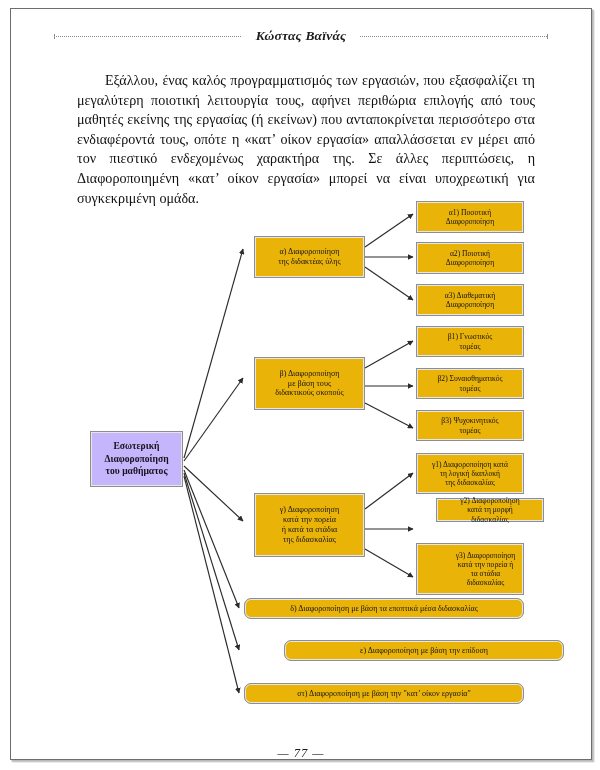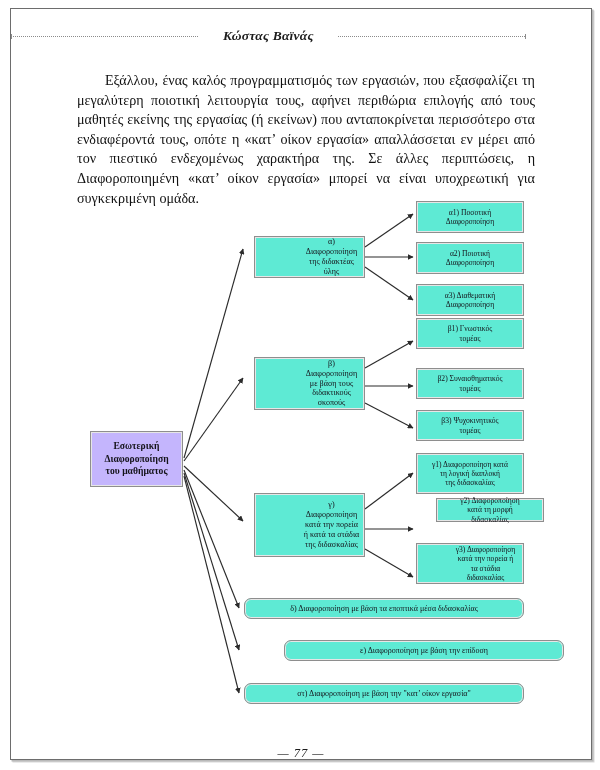--- a/index.html
+++ b/index.html
@@ -21,21 +21,21 @@
     overflow:hidden;
   }
 
   
   .runhead{
     position:absolute;
     left:0; right:0; top:18px;
     height:18px;
     display:flex;
     align-items:center;
-    gap:10px;
+    justify-content:center;
   }
   .rh-rule{
     flex:0 0 auto;
     height:1px;
     background:repeating-linear-gradient(to right,#8b8b8b 0 1px,transparent 1px 2px);
     position:relative;
   }
   .rh-rule.left{width:188px;}
   .rh-rule.right{width:188px;}
   .rh-rule.left:before{
@@ -71,39 +71,39 @@
   #diagram{
     position:absolute;
     left:0; top:0; width:582px; height:752px;
     pointer-events:none;
   }
   #arrows{position:absolute;left:0;top:0;}
 
   .node{
     position:absolute;
     box-sizing:border-box;
-    background:#5eead4;
+    background:#eab308;
     border:1px solid #8e8e8e;
     box-shadow:inset 0 0 0 1px #e6e6e6;
     display:flex;
     align-items:center;
     justify-content:center;
     text-align:center;
     color:#14131a;
     font-family:"Liberation Serif", serif;
     line-height:1.22;
     padding:2px 4px;
   }
   .node.root{
     background:#c4b5fd;
     font-weight:bold;
     font-size:9.6px;
     line-height:1.34;
   }
-  .node.mid{ font-size:8.1px;padding-left:48px; }
+  .node.mid{ font-size:8.1px; }
   .node.leaf{ font-size:7.6px; }
   .node.wide{ font-size:8.0px;border-radius:7px; }
 
   
   .folio{
     position:absolute;
     left:0; right:0; top:722px;
     text-align:center;
     font-size:12.5px;
     font-style:italic;
@@ -167,38 +167,38 @@
     <div class="node leaf" style="left:405px; top:192px; width:108px; height:32px; white-space:pre-line;">α1) Ποσοτική
 Διαφοροποίηση</div>
     <div class="node leaf" style="left:405px; top:233px; width:108px; height:32px; white-space:pre-line;">α2) Ποιοτική
 Διαφοροποίηση</div>
     <div class="node leaf" style="left:405px; top:275px; width:108px; height:32px; white-space:pre-line;">α3) Διαθεματική
 Διαφοροποίηση</div>
 
     <div class="node mid" style="left:243px; top:348px; width:111px; height:53px; white-space:pre-line;">β) Διαφοροποίηση
 με βάση τους
 διδακτικούς σκοπούς</div>
-    <div class="node leaf" style="left:405px; top:309px; width:108px; height:31px; white-space:pre-line;">β1) Γνωστικός
+    <div class="node leaf" style="left:405px; top:317px; width:108px; height:31px; white-space:pre-line;">β1) Γνωστικός
 τομέας</div>
     <div class="node leaf" style="left:405px; top:359px; width:108px; height:31px; white-space:pre-line;">β2) Συναισθηματικός
 τομέας</div>
     <div class="node leaf" style="left:405px; top:401px; width:108px; height:31px; white-space:pre-line;">β3) Ψυχοκινητικός
 τομέας</div>
 
     <div class="node mid" style="left:243px; top:484px; width:111px; height:64px; white-space:pre-line;">γ) Διαφοροποίηση
 κατά την πορεία
 ή κατά τα στάδια
 της διδασκαλίας</div>
     <div class="node leaf" style="left:405px; top:444px; width:108px; height:41px; white-space:pre-line;">γ1) Διαφοροποίηση κατά
 τη λογική διαπλοκή
 της διδασκαλίας</div>
     <div class="node leaf" style="left:425px; top:489px; width:108px; height:24px; white-space:pre-line;">γ2) Διαφοροποίηση
 κατά τη μορφή
 διδασκαλίας</div>
-    <div class="node leaf" style="left:405px; top:534px; width:108px; height:41px; white-space:pre-line;padding-left:35px;">γ3) Διαφοροποίηση
+    <div class="node leaf" style="left:405px; top:534px; width:108px; height:52px; white-space:pre-line;padding-left:35px;">γ3) Διαφοροποίηση
 κατά την πορεία ή
 τα στάδια διδασκαλίας</div>
 
     <div class="node wide" style="left:233px; top:589px; width:280px; height:21px;">δ) Διαφοροποίηση με βάση τα εποπτικά μέσα διδασκαλίας</div>
     <div class="node wide" style="left:233px; top:631px; width:280px; height:21px;margin-left:40px;">ε) Διαφοροποίηση με βάση την επίδοση</div>
     <div class="node wide" style="left:233px; top:674px; width:280px; height:21px;">στ) Διαφοροποίηση με βάση την "κατ’ οίκον εργασία"</div>
 
   </div>
 
   <div class="folio">— 77 —</div>

